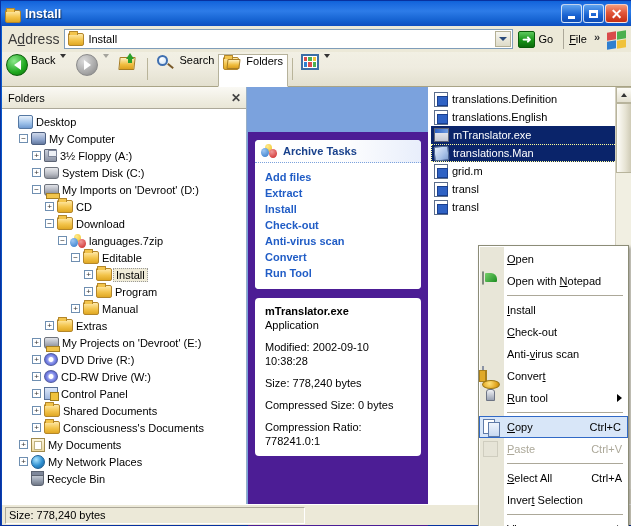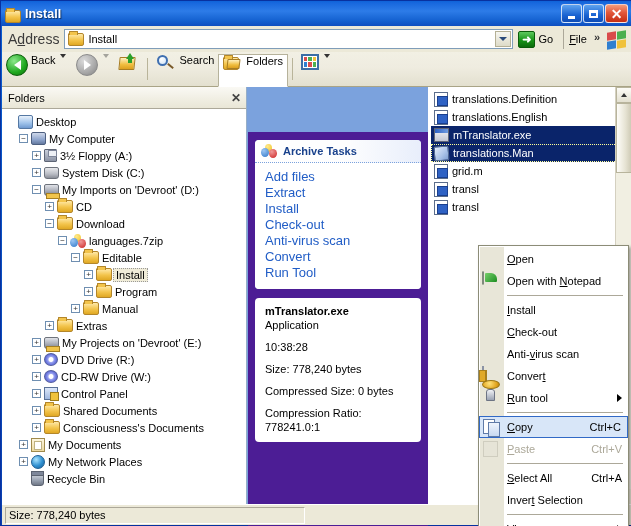--- a/index.html
+++ b/index.html
@@ -180,22 +180,22 @@
     height: 23px; display: flex; align-items: center;
     background: linear-gradient(90deg,#ffffff 0%, #fdfdfe 55%, #e8eefb 100%);
     border-bottom: 1px dotted #7ba2dd;
     padding-left: 6px;
   }
   .task-head .t-title {
     font-weight: bold; font-size: 11px; color: #19418c; margin-left: 6px;
   }
   .task-body { background: #fff; padding: 6px 8px 8px 10px; }
   .task-link {
-    display: block; color: #215dc6; font-size: 13px;
-    line-height: 16px; text-decoration: none; cursor: default;
+    display: block; color: #215dc6; font-size: 11px;
+    line-height: 16px; text-decoration: none; cursor: default; font-weight: bold;
   }
   .det-line { font-size: 11px; color: #000; line-height: 14px; }
   .det-strong { font-weight: bold; }
   .det-gap { height: 8px; }
 
   
   #filelist {
     position: absolute; left: 426px; top: 0; width: 203px; height: 417px;
     background: #fff; overflow: hidden;
   }
@@ -671,20 +671,24 @@
             <span class="task-link">Convert</span>
             <span class="task-link">Run Tool</span>
           </div>
       </div>
 
       <div class="task-box">
         <div class="task-body">
           <div class="det-line det-strong">mTranslator.exe</div>
           <div class="det-line">Application</div>
           <div class="det-gap"></div>
+          <div class="det-line">
+            <span>Modified:</span>
+            <span>2002-09-10</span>
+          </div>
           <div class="det-line">10:38:28</div>
           <div class="det-gap"></div>
           <div class="det-line">Size: 778,240 bytes</div>
           <div class="det-gap"></div>
           <div class="det-line">Compressed Size: 0 bytes</div>
           <div class="det-gap"></div>
           <div class="det-line">Compression Ratio:</div>
           <div class="det-line">778241.0:1</div>
         </div>
       </div>

